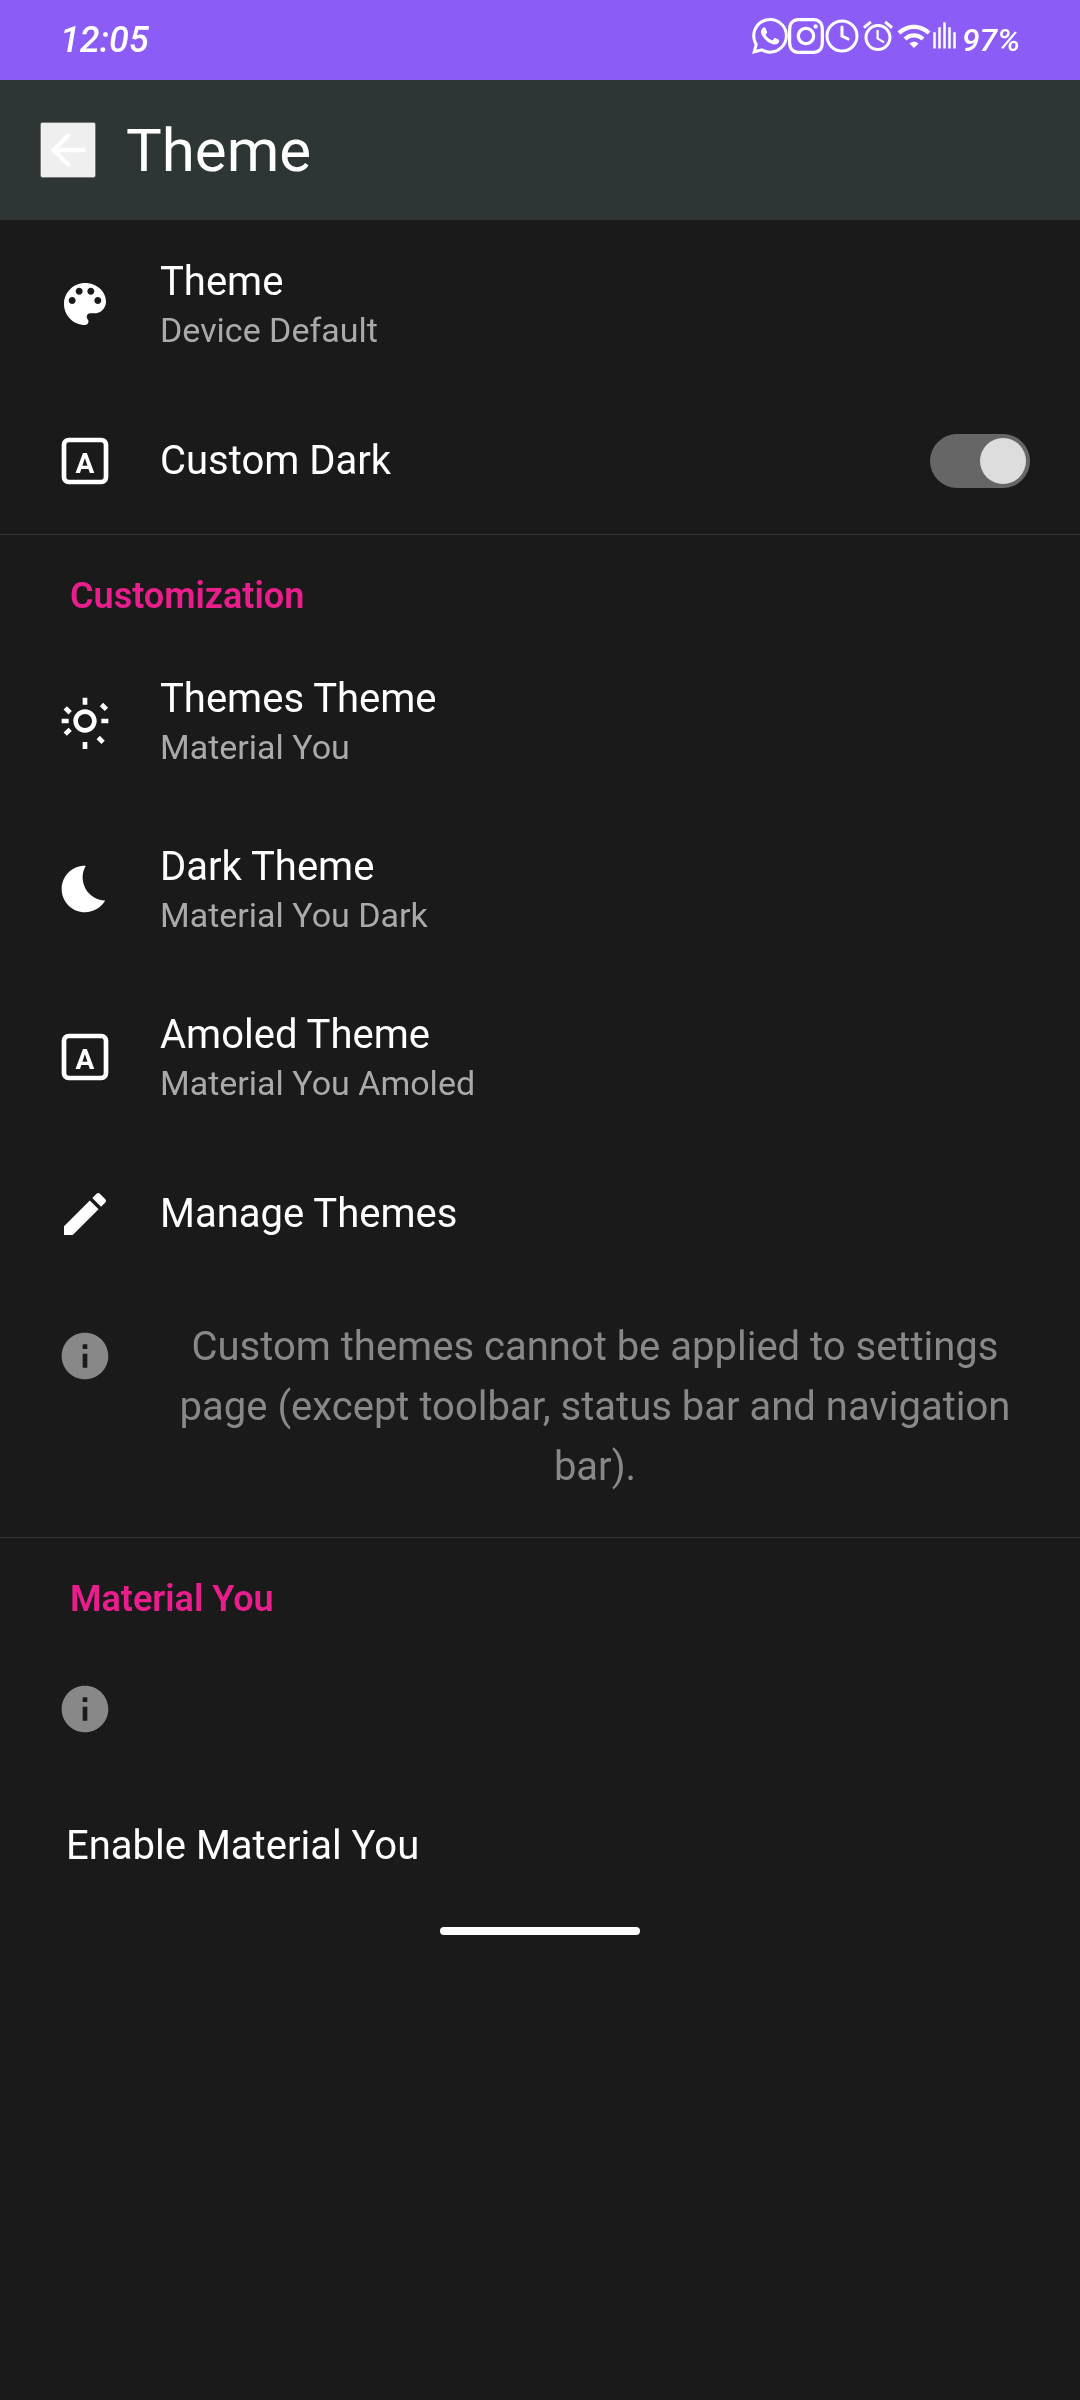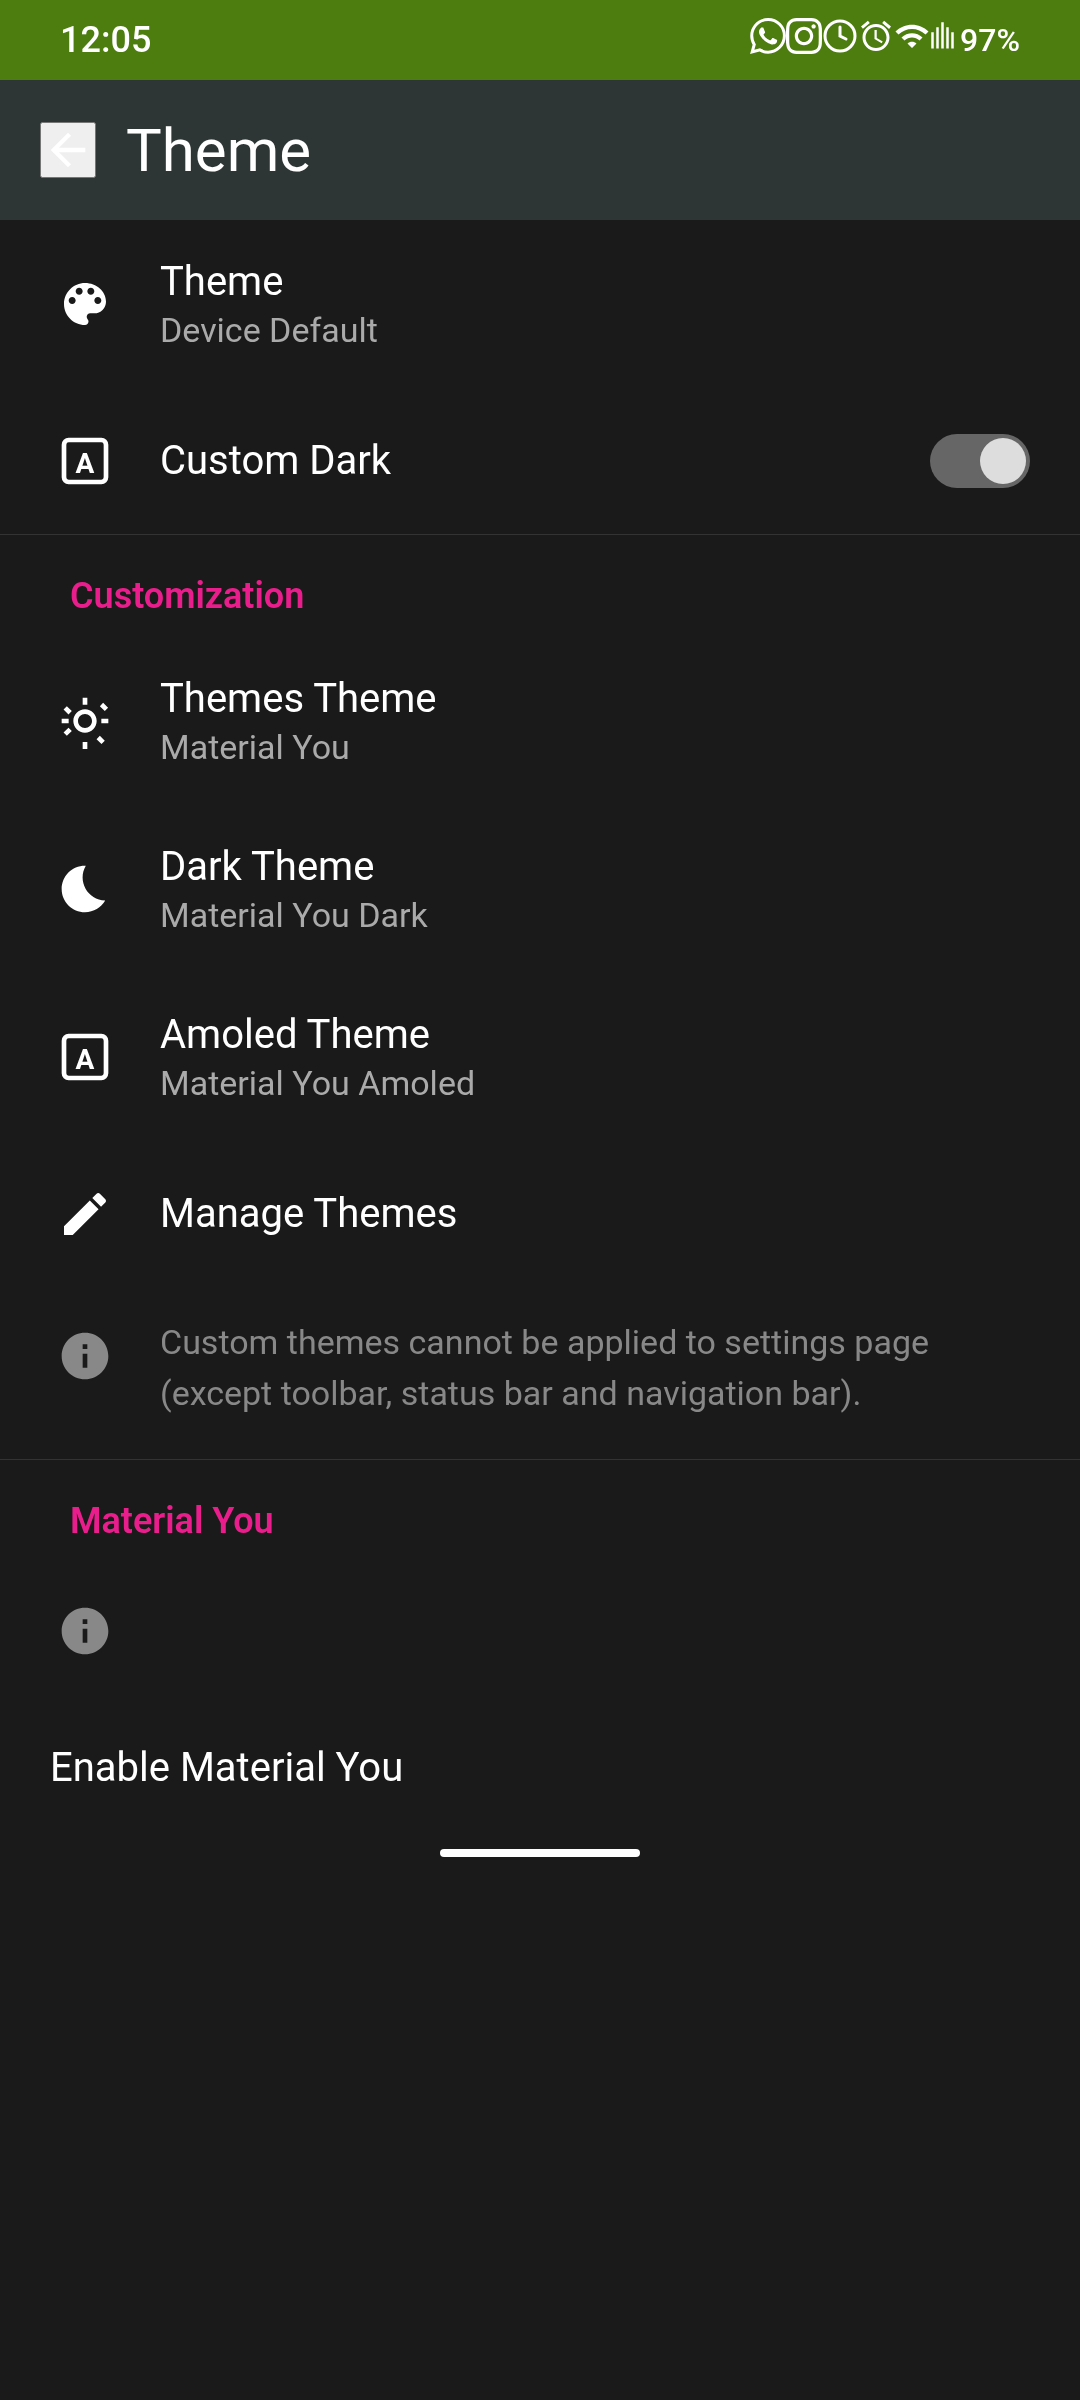--- a/index.html
+++ b/index.html
@@ -9,26 +9,27 @@
       background-color: #1a1a1a;
       color: #ffffff;
       font-family: 'Roboto', Arial, sans-serif;
       width: 1080px;
       min-height: 2400px;
       overflow-x: hidden;
     }
 
     
     .status-bar {
-      background-color: #4d7c0f;
+      background-color: #8b5cf6;
       height: 80px;
       display: flex;
       align-items: center;
       justify-content: space-between;
       padding: 0 60px;
+      font-style: italic;
     }
 
     .status-time {
       font-size: 36px;
       font-weight: 500;
       color: #ffffff;
     }
 
     .status-icons {
       display: flex;
@@ -172,32 +173,34 @@
       height: 70px;
       display: flex;
       align-items: center;
       justify-content: center;
       flex-shrink: 0;
       color: #888888;
       margin-top: 4px;
     }
 
     .info-text {
-      font-size: 34px;
+      font-size: 40px;
       color: #888888;
       line-height: 1.5;
       flex: 1;
+      text-align: center;
     }
 
     .enable-item {
       display: flex;
       align-items: flex-start;
       padding: 38px 50px;
       gap: 40px;
       cursor: pointer;
+      margin-left: 16px;
     }
 
     .enable-item-text {
       font-size: 40px;
       font-weight: 400;
       color: #ffffff;
     }
 
     .bottom-indicator {
       height: 8px;

